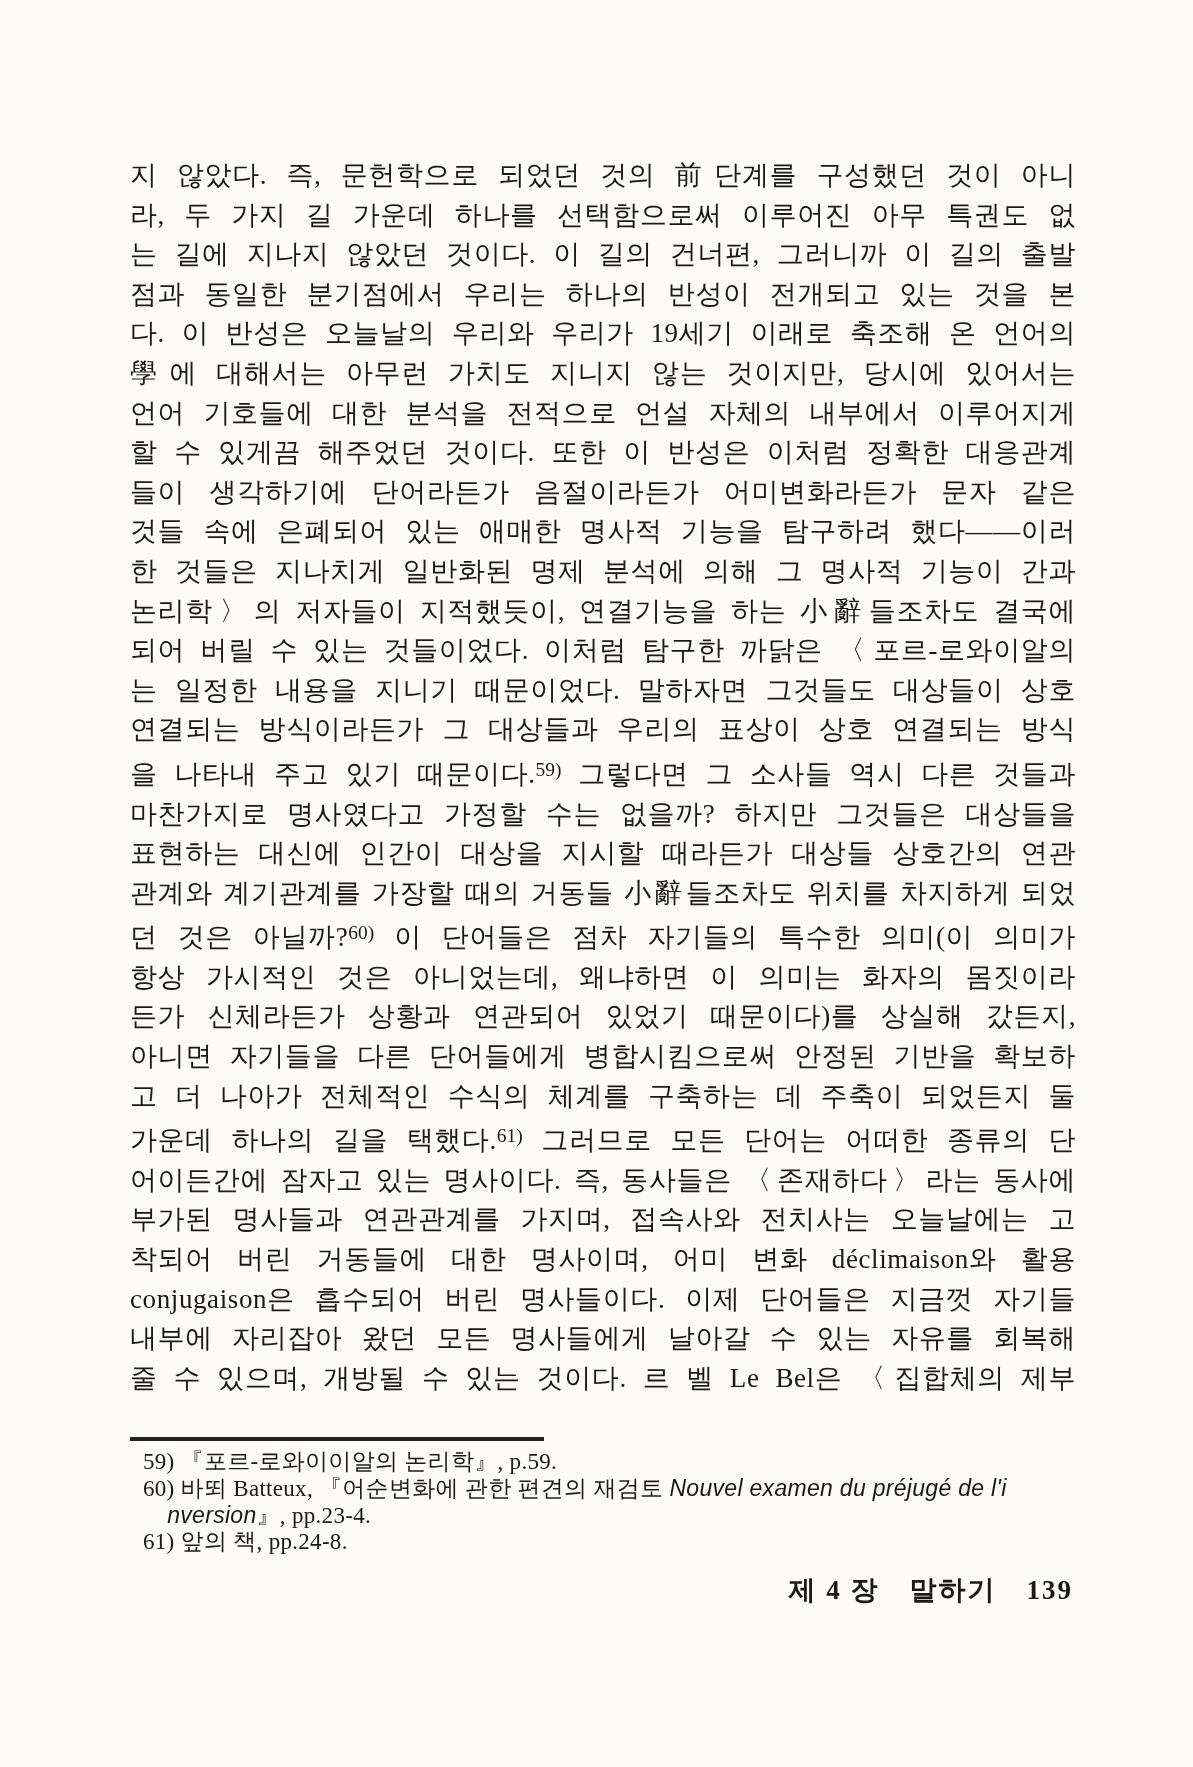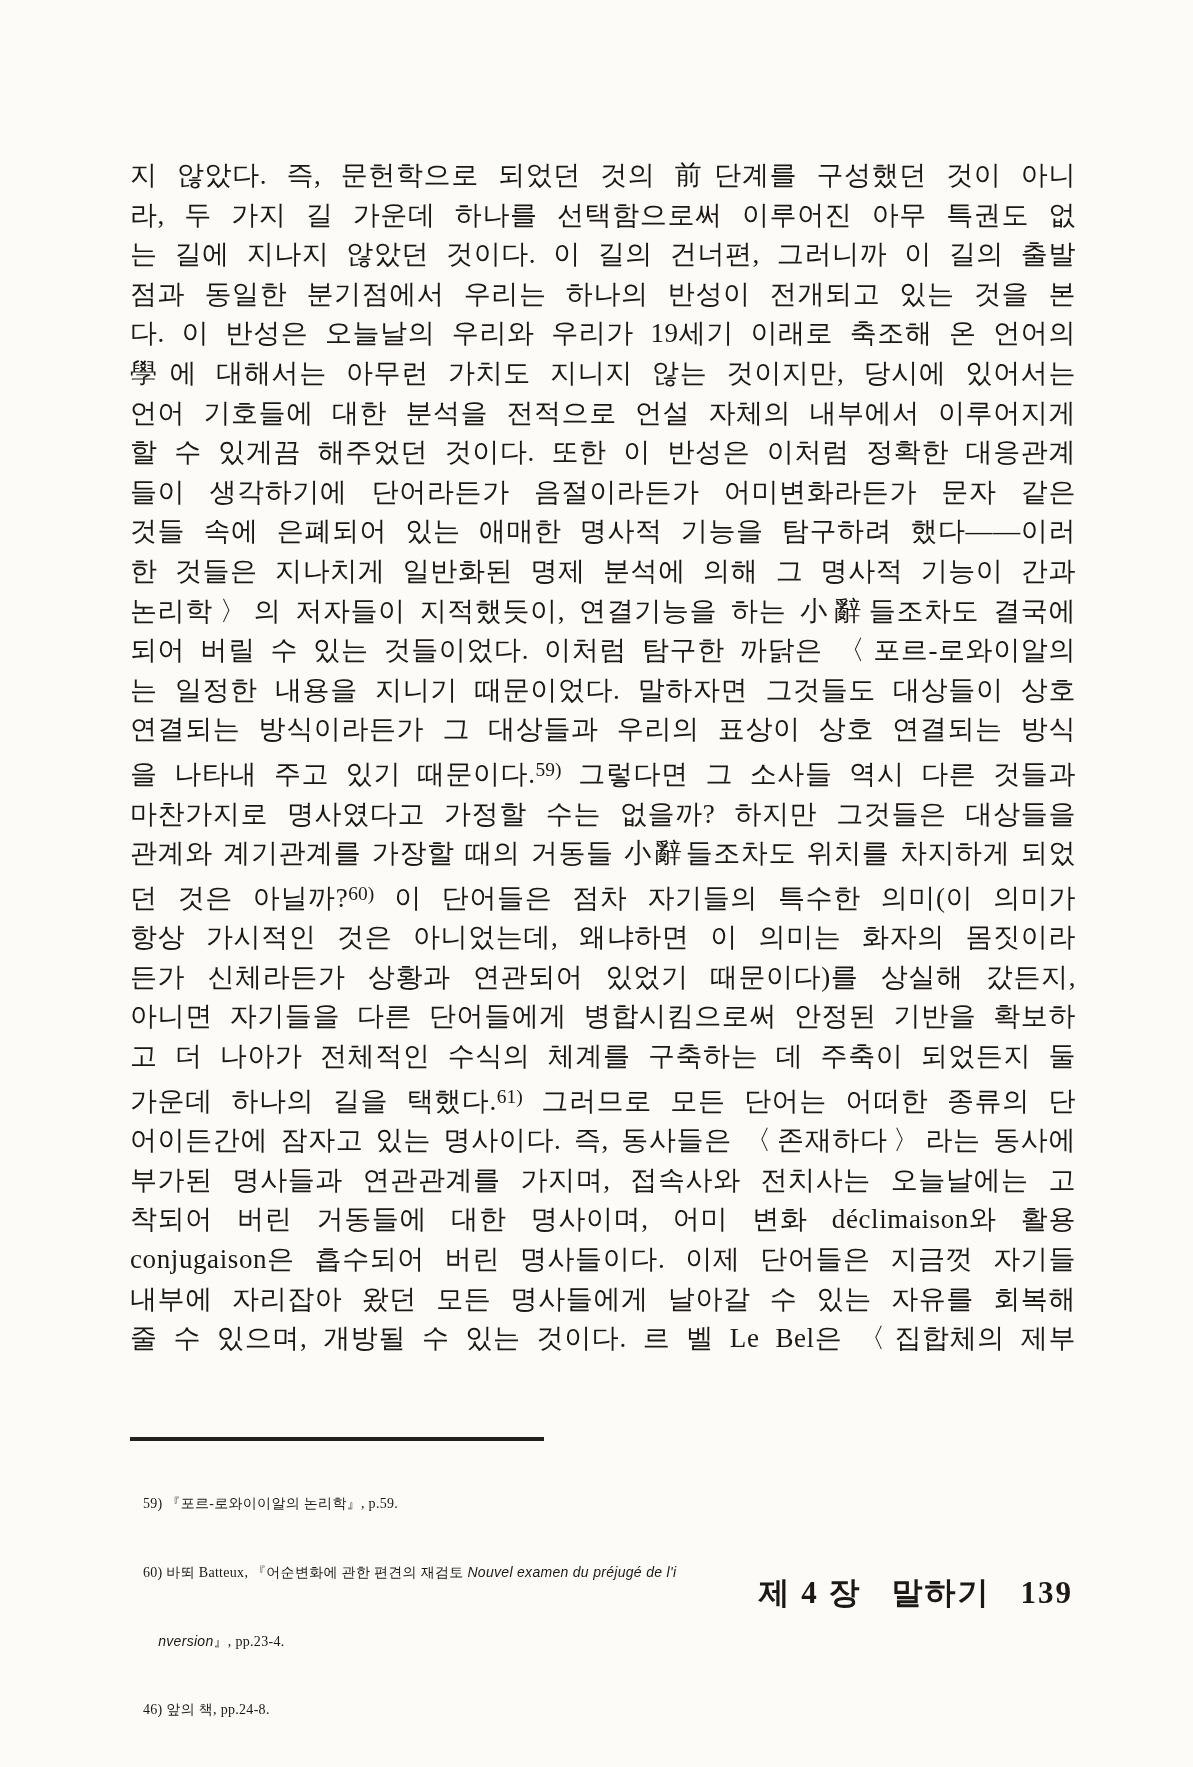--- a/index.html
+++ b/index.html
@@ -48,32 +48,31 @@
     height: 0;
     border-top: 4px solid #23201d;
   }
   .footnotes {
     position: absolute;
     left: 143px;
     top: 1449px;
     width: 935px;
   }
   .footnote-line {
-    font-size: 14px;
+    font-size: 23px;
     line-height: 26px;
     letter-spacing: 0.3px;
     text-align: left;
     white-space: pre-wrap;
-    margin-top: 42px;
   }
   .page-footer {
     position: absolute;
     top: 1572px;
     right: 120px;
-    font-size: 31px;
+    font-size: 27px;
     font-weight: bold;
     letter-spacing: 2px;
     display: flex;
     gap: 30px;
     align-items: baseline;
   }
 </style>
 </head>
 <body>
 
@@ -90,20 +89,21 @@
       <div class="body-line">할 수 있게끔 해주었던 것이다. 또한 이 반성은 이처럼 정확한 대응관계</div>
       <div class="body-line">들이 생각하기에 단어라든가 음절이라든가 어미변화라든가 문자 같은</div>
       <div class="body-line">것들 속에 은폐되어 있는 애매한 명사적 기능을 탐구하려 했다——이러</div>
       <div class="body-line">한 것들은 지나치게 일반화된 명제 분석에 의해 그 명사적 기능이 간과</div>
       <div class="body-line">논리학〉의 저자들이 지적했듯이, 연결기능을 하는 小辭들조차도 결국에</div>
       <div class="body-line">되어 버릴 수 있는 것들이었다. 이처럼 탐구한 까닭은 〈포르-로와이알의</div>
       <div class="body-line">는 일정한 내용을 지니기 때문이었다. 말하자면 그것들도 대상들이 상호</div>
       <div class="body-line">연결되는 방식이라든가 그 대상들과 우리의 표상이 상호 연결되는 방식</div>
       <div class="body-line">을 나타내 주고 있기 때문이다.<span class="fnref">59)</span> 그렇다면 그 소사들 역시 다른 것들과</div>
       <div class="body-line">마찬가지로 명사였다고 가정할 수는 없을까? 하지만 그것들은 대상들을</div>
+      <div class="body-line">표현하는 대신에 인간이 대상을 지시할 때라든가 대상들 상호간의 연관</div>
       <div class="body-line">관계와 계기관계를 가장할 때의 거동들 小辭들조차도 위치를 차지하게 되었</div>
       <div class="body-line">던 것은 아닐까?<span class="fnref">60)</span> 이 단어들은 점차 자기들의 특수한 의미(이 의미가</div>
       <div class="body-line">항상 가시적인 것은 아니었는데, 왜냐하면 이 의미는 화자의 몸짓이라</div>
       <div class="body-line">든가 신체라든가 상황과 연관되어 있었기 때문이다)를 상실해 갔든지,</div>
       <div class="body-line">아니면 자기들을 다른 단어들에게 병합시킴으로써 안정된 기반을 확보하</div>
       <div class="body-line">고 더 나아가 전체적인 수식의 체계를 구축하는 데 주축이 되었든지 둘</div>
       <div class="body-line">가운데 하나의 길을 택했다.<span class="fnref">61)</span> 그러므로 모든 단어는 어떠한 종류의 단</div>
       <div class="body-line">어이든간에 잠자고 있는 명사이다. 즉, 동사들은 〈존재하다〉라는 동사에</div>
       <div class="body-line">부가된 명사들과 연관관계를 가지며, 접속사와 전치사는 오늘날에는 고</div>
       <div class="body-line">착되어 버린 거동들에 대한 명사이며, 어미 변화 déclimaison와 활용</div>
@@ -111,21 +111,21 @@
       <div class="body-line">내부에 자리잡아 왔던 모든 명사들에게 날아갈 수 있는 자유를 회복해</div>
       <div class="body-line">줄 수 있으며, 개방될 수 있는 것이다. 르 벨 Le Bel은 〈집합체의 제부</div>
     </main>
 
   <div class="footnote-separator"></div>
 
   <section class="footnotes">
       <div class="footnote-line">59) 『포르-로와이이알의 논리학』, p.59.</div>
       <div class="footnote-line">60) 바뙤 Batteux, 『어순변화에 관한 편견의 재검토 <span class="latin-italic">Nouvel examen du préjugé de l'i</span></div>
       <div class="footnote-line">    <span class="latin-italic">nversion</span>』, pp.23-4.</div>
-      <div class="footnote-line">46) 앞의 책, pp.24-8.</div>
+      <div class="footnote-line">61) 앞의 책, pp.24-8.</div>
     </section>
 
   <footer class="page-footer">
     <span>제 4 장</span>
     <span>말하기</span>
     <span>139</span>
   </footer>
 
 </div>
 

